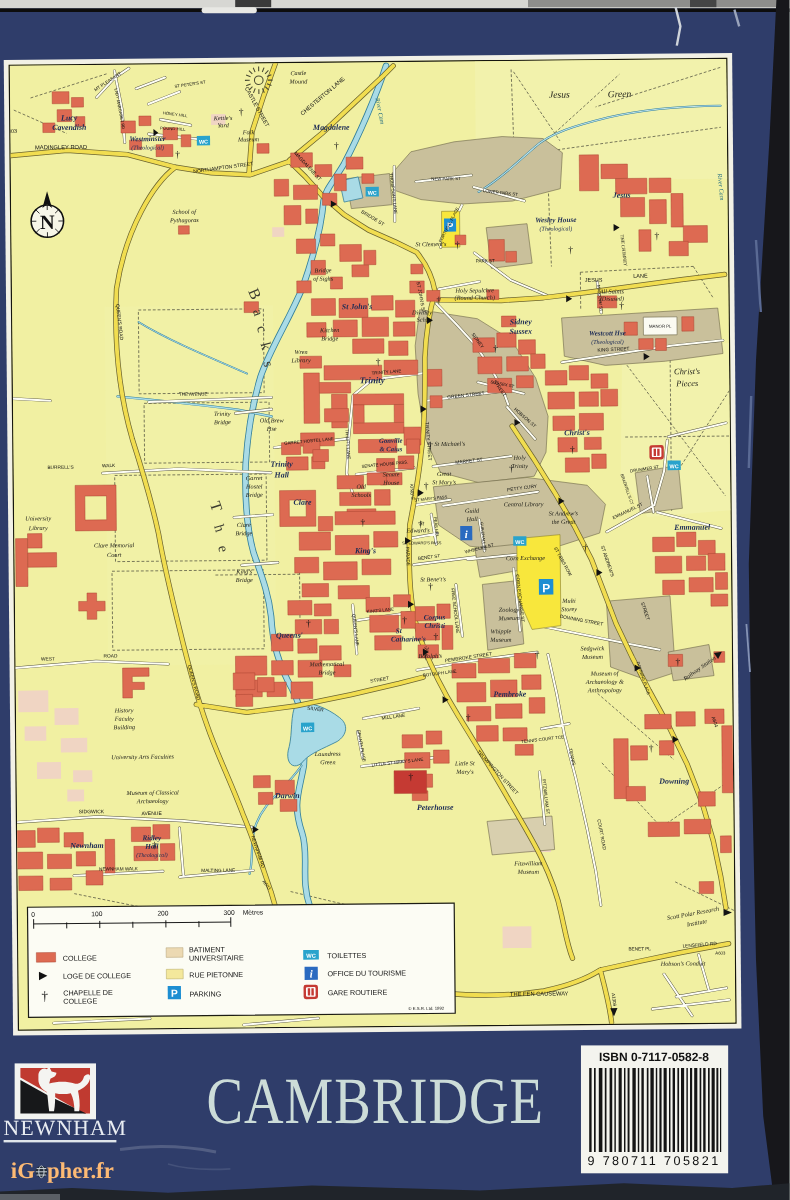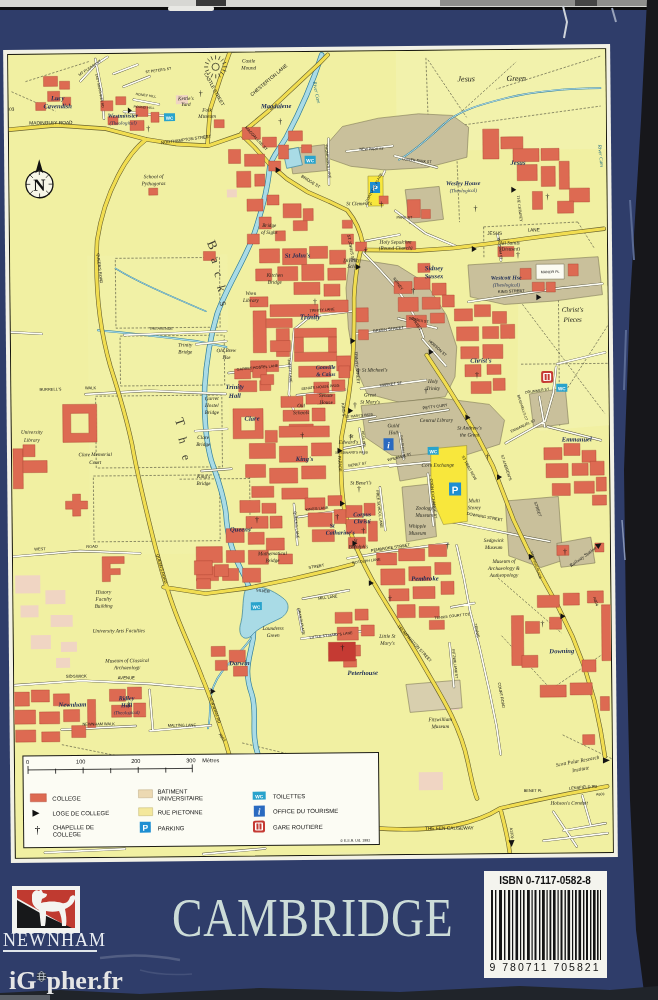--- a/index.html
+++ b/index.html
@@ -3,21 +3,21 @@
 <meta charset="utf-8">
 <style>
 html,body{margin:0;padding:0}
 body{width:658px;height:1000px;background:#2f3d6a;overflow:hidden;position:relative;font-family:"Liberation Sans",sans-serif}
 #page{position:absolute;left:0;top:0;width:658px;height:1000px}
 #mapsheet{position:absolute;left:7px;top:47px;width:607px;height:813px;background:#f2f1e6;transform:rotate(-0.55deg);box-sizing:border-box;padding:4px}
 #mapinner{width:100%;height:100%;border:1.6px solid #16160f;box-sizing:border-box;background:#f1f0a2}
 #title{position:absolute;left:172px;top:890px;font-family:"Liberation Serif",serif;font-size:55px;line-height:55px;color:#ccdcd8;letter-spacing:1px;transform:scaleX(.83);transform-origin:left top;white-space:nowrap}
 #jarroldtext{position:absolute;left:3px;top:930px;width:96px;text-align:center;font-family:"Liberation Serif",serif;font-size:18px;color:#e9edf2;letter-spacing:1px}
 #jarroldline{position:absolute;left:3px;top:950px;width:94px;height:2px;background:#dfe5ea}
-#igopher{position:absolute;left:9px;top:966px;font-family:"Liberation Serif",serif;font-size:26px;font-weight:bold;color:#e5e5e5}
+#igopher{position:absolute;left:9px;top:966px;font-family:"Liberation Serif",serif;font-size:19px;font-weight:bold;color:#fdba74}
 </style>
 </head>
 <body>
 <div id="page">
 
 <div style="position:absolute;left:0;top:0;width:658px;height:7px;background:#d7d7d3"></div>
 
 <div style="position:absolute;left:196px;top:0;width:30px;height:6px;background:#3a3a3a"></div>
 <div style="position:absolute;left:440px;top:0;width:218px;height:6px;background:#8e8e8c"></div>
 <div style="position:absolute;left:575px;top:0;width:22px;height:6px;background:#454545"></div>

